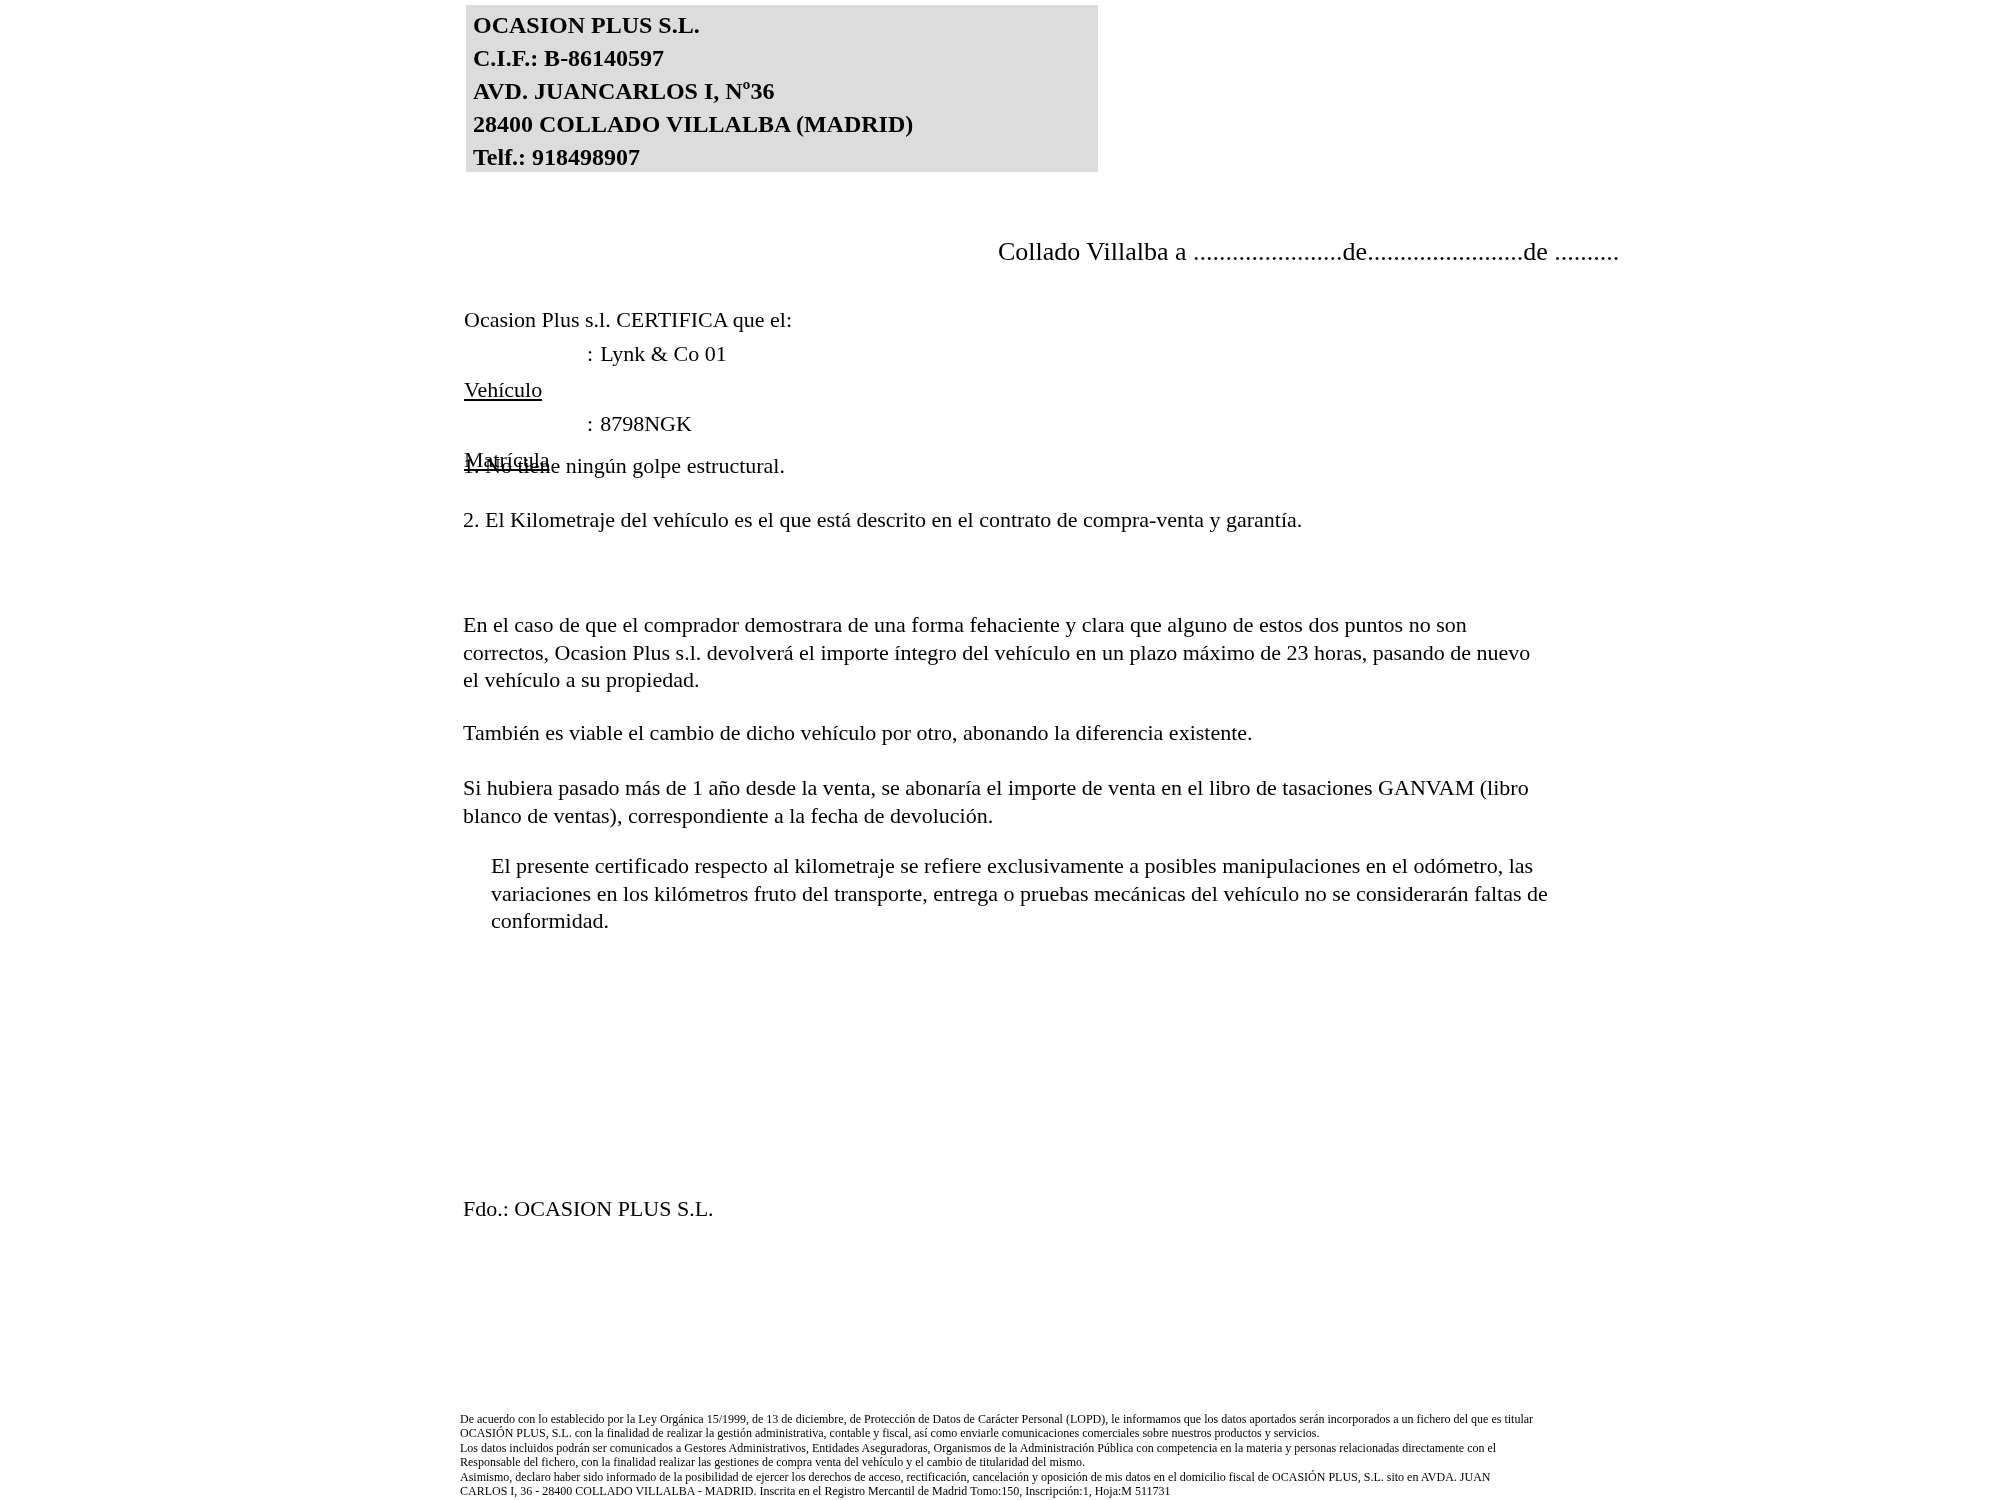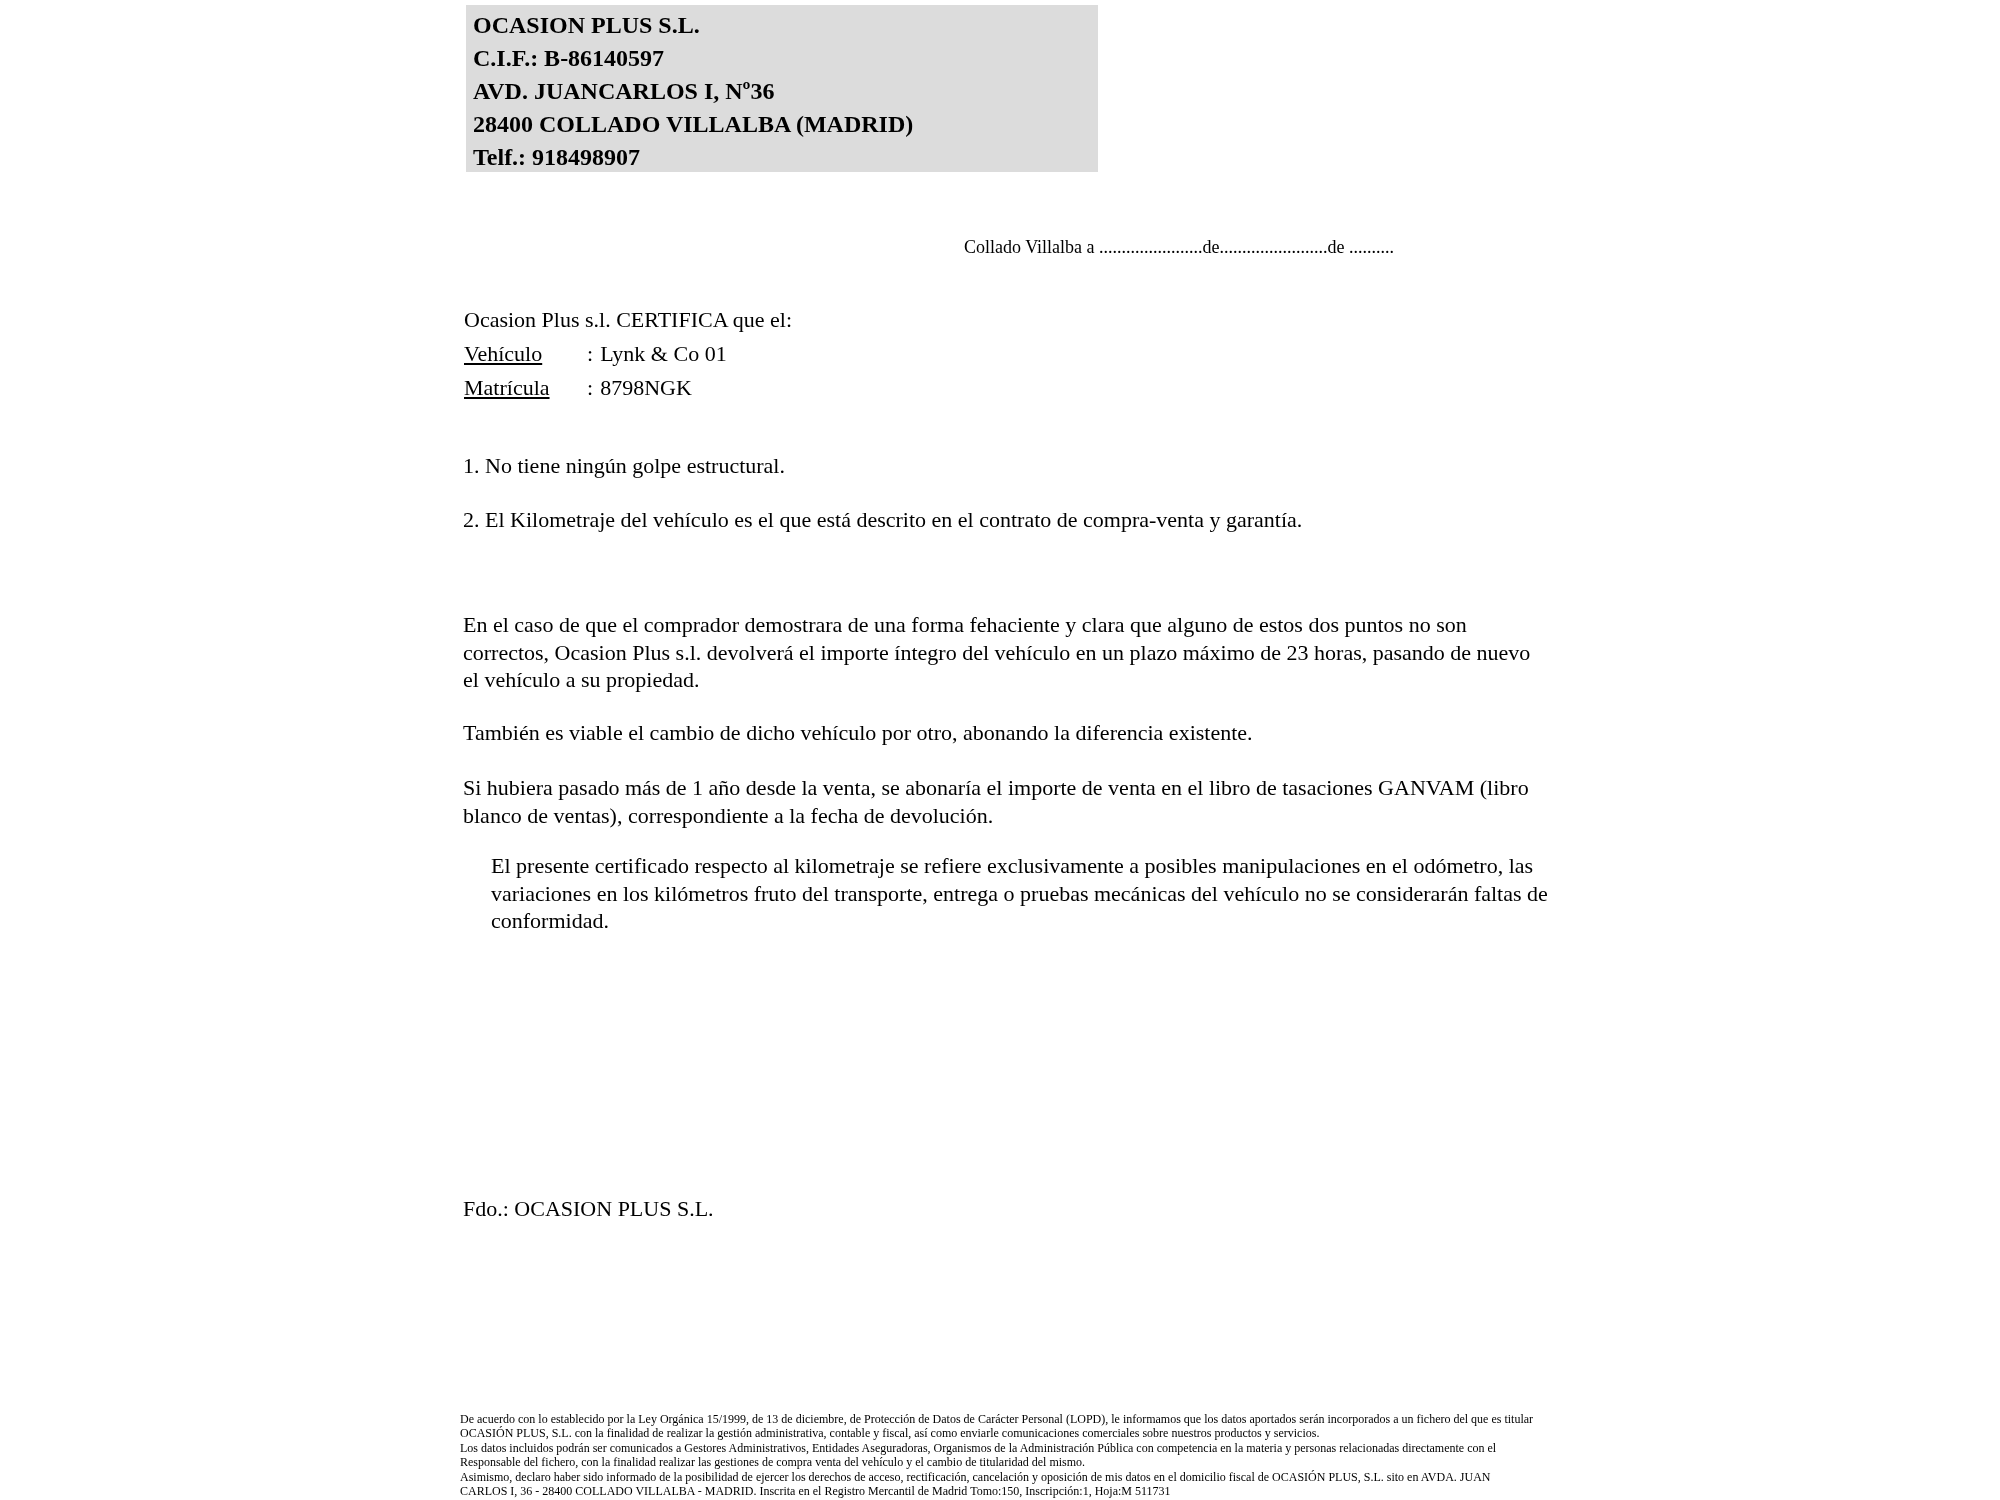--- a/index.html
+++ b/index.html
@@ -20,34 +20,34 @@
     background: #dcdcdc;
     padding: 4px 0 0 7px;
     box-sizing: border-box;
     font-weight: bold;
     font-size: 24px;
     line-height: 33px;
     white-space: nowrap;
   }
   .date-line {
     position: absolute;
-    left: 964px;
+    left: 998px;
     top: 237px;
-    font-size: 18px;
+    font-size: 26px;
     white-space: nowrap;
   }
   .certify-block {
     position: absolute;
     left: 464px;
     top: 303px;
     font-size: 22px;
     line-height: 34px;
   }
   .cert-row { display: flex; }
-  .cert-label-cell { width: 123px; }
+  .cert-label-cell { width: 123px; margin-top: 36px; }
   .cert-label-cell .u { text-decoration: underline; }
   .cert-colon { margin-right: 7px; }
   .conditions {
     position: absolute;
     left: 463px;
     top: 452px;
     font-size: 22px;
     line-height: 28px;
     white-space: nowrap;
   }

